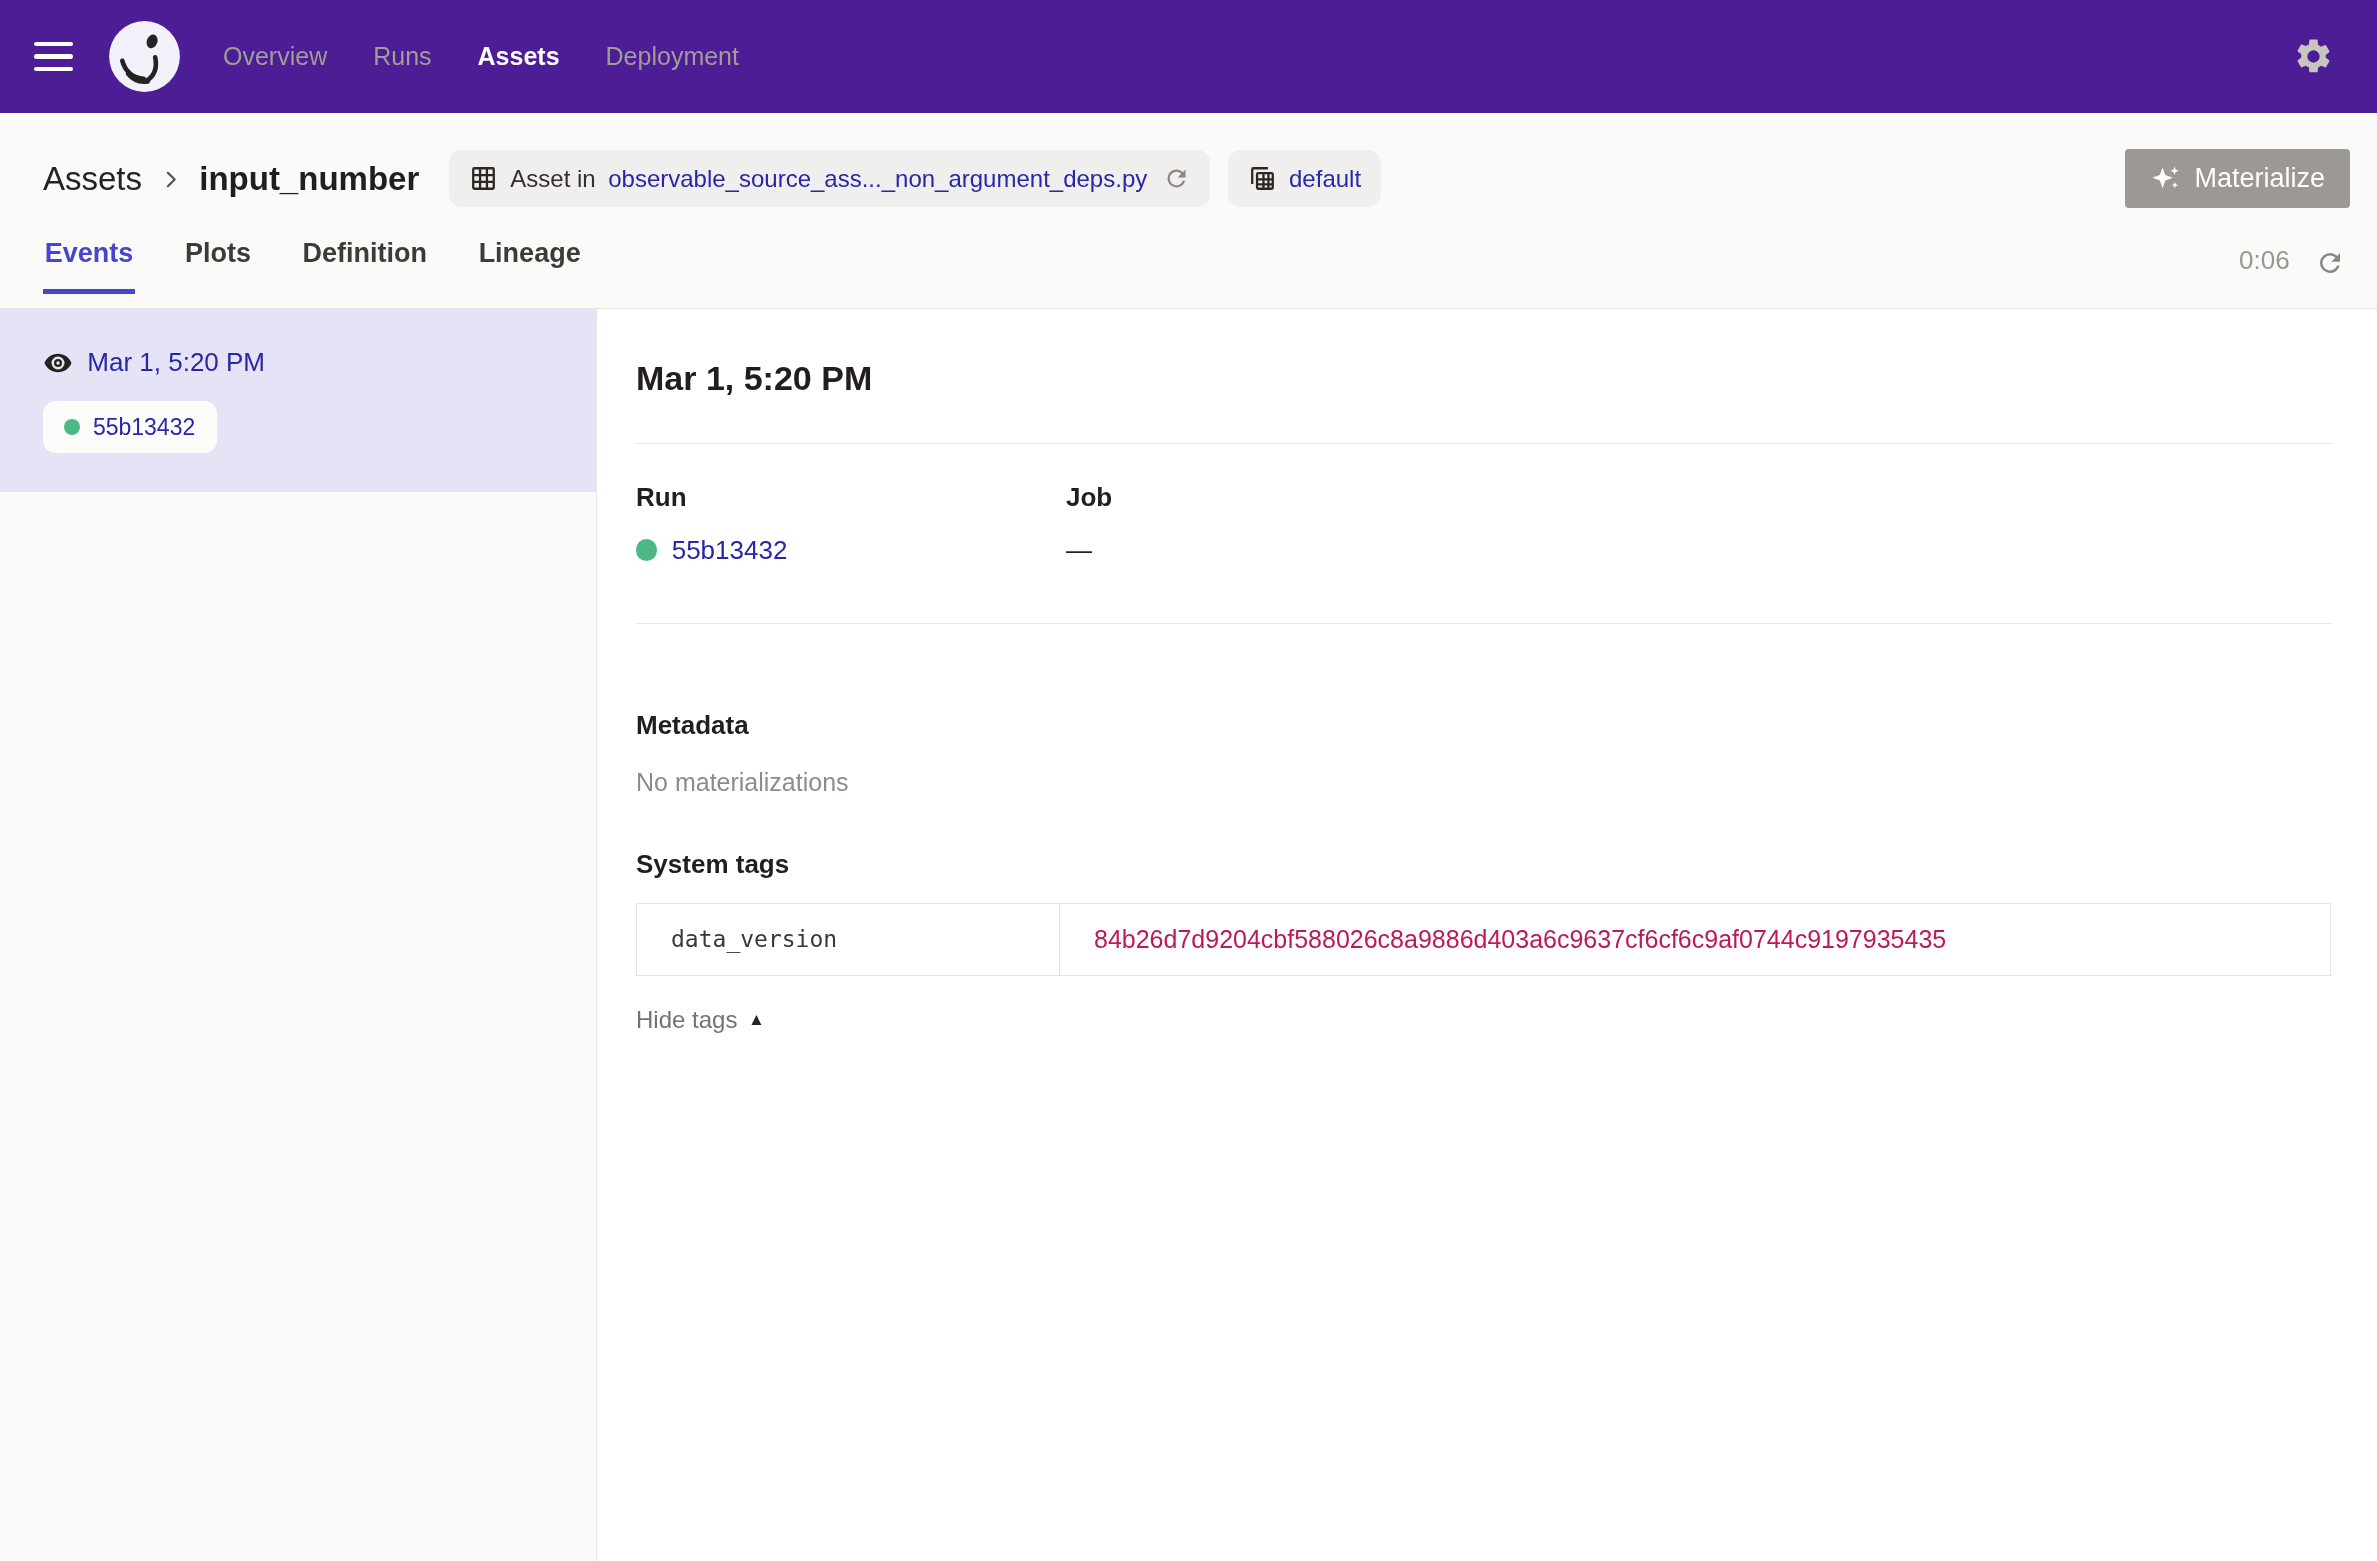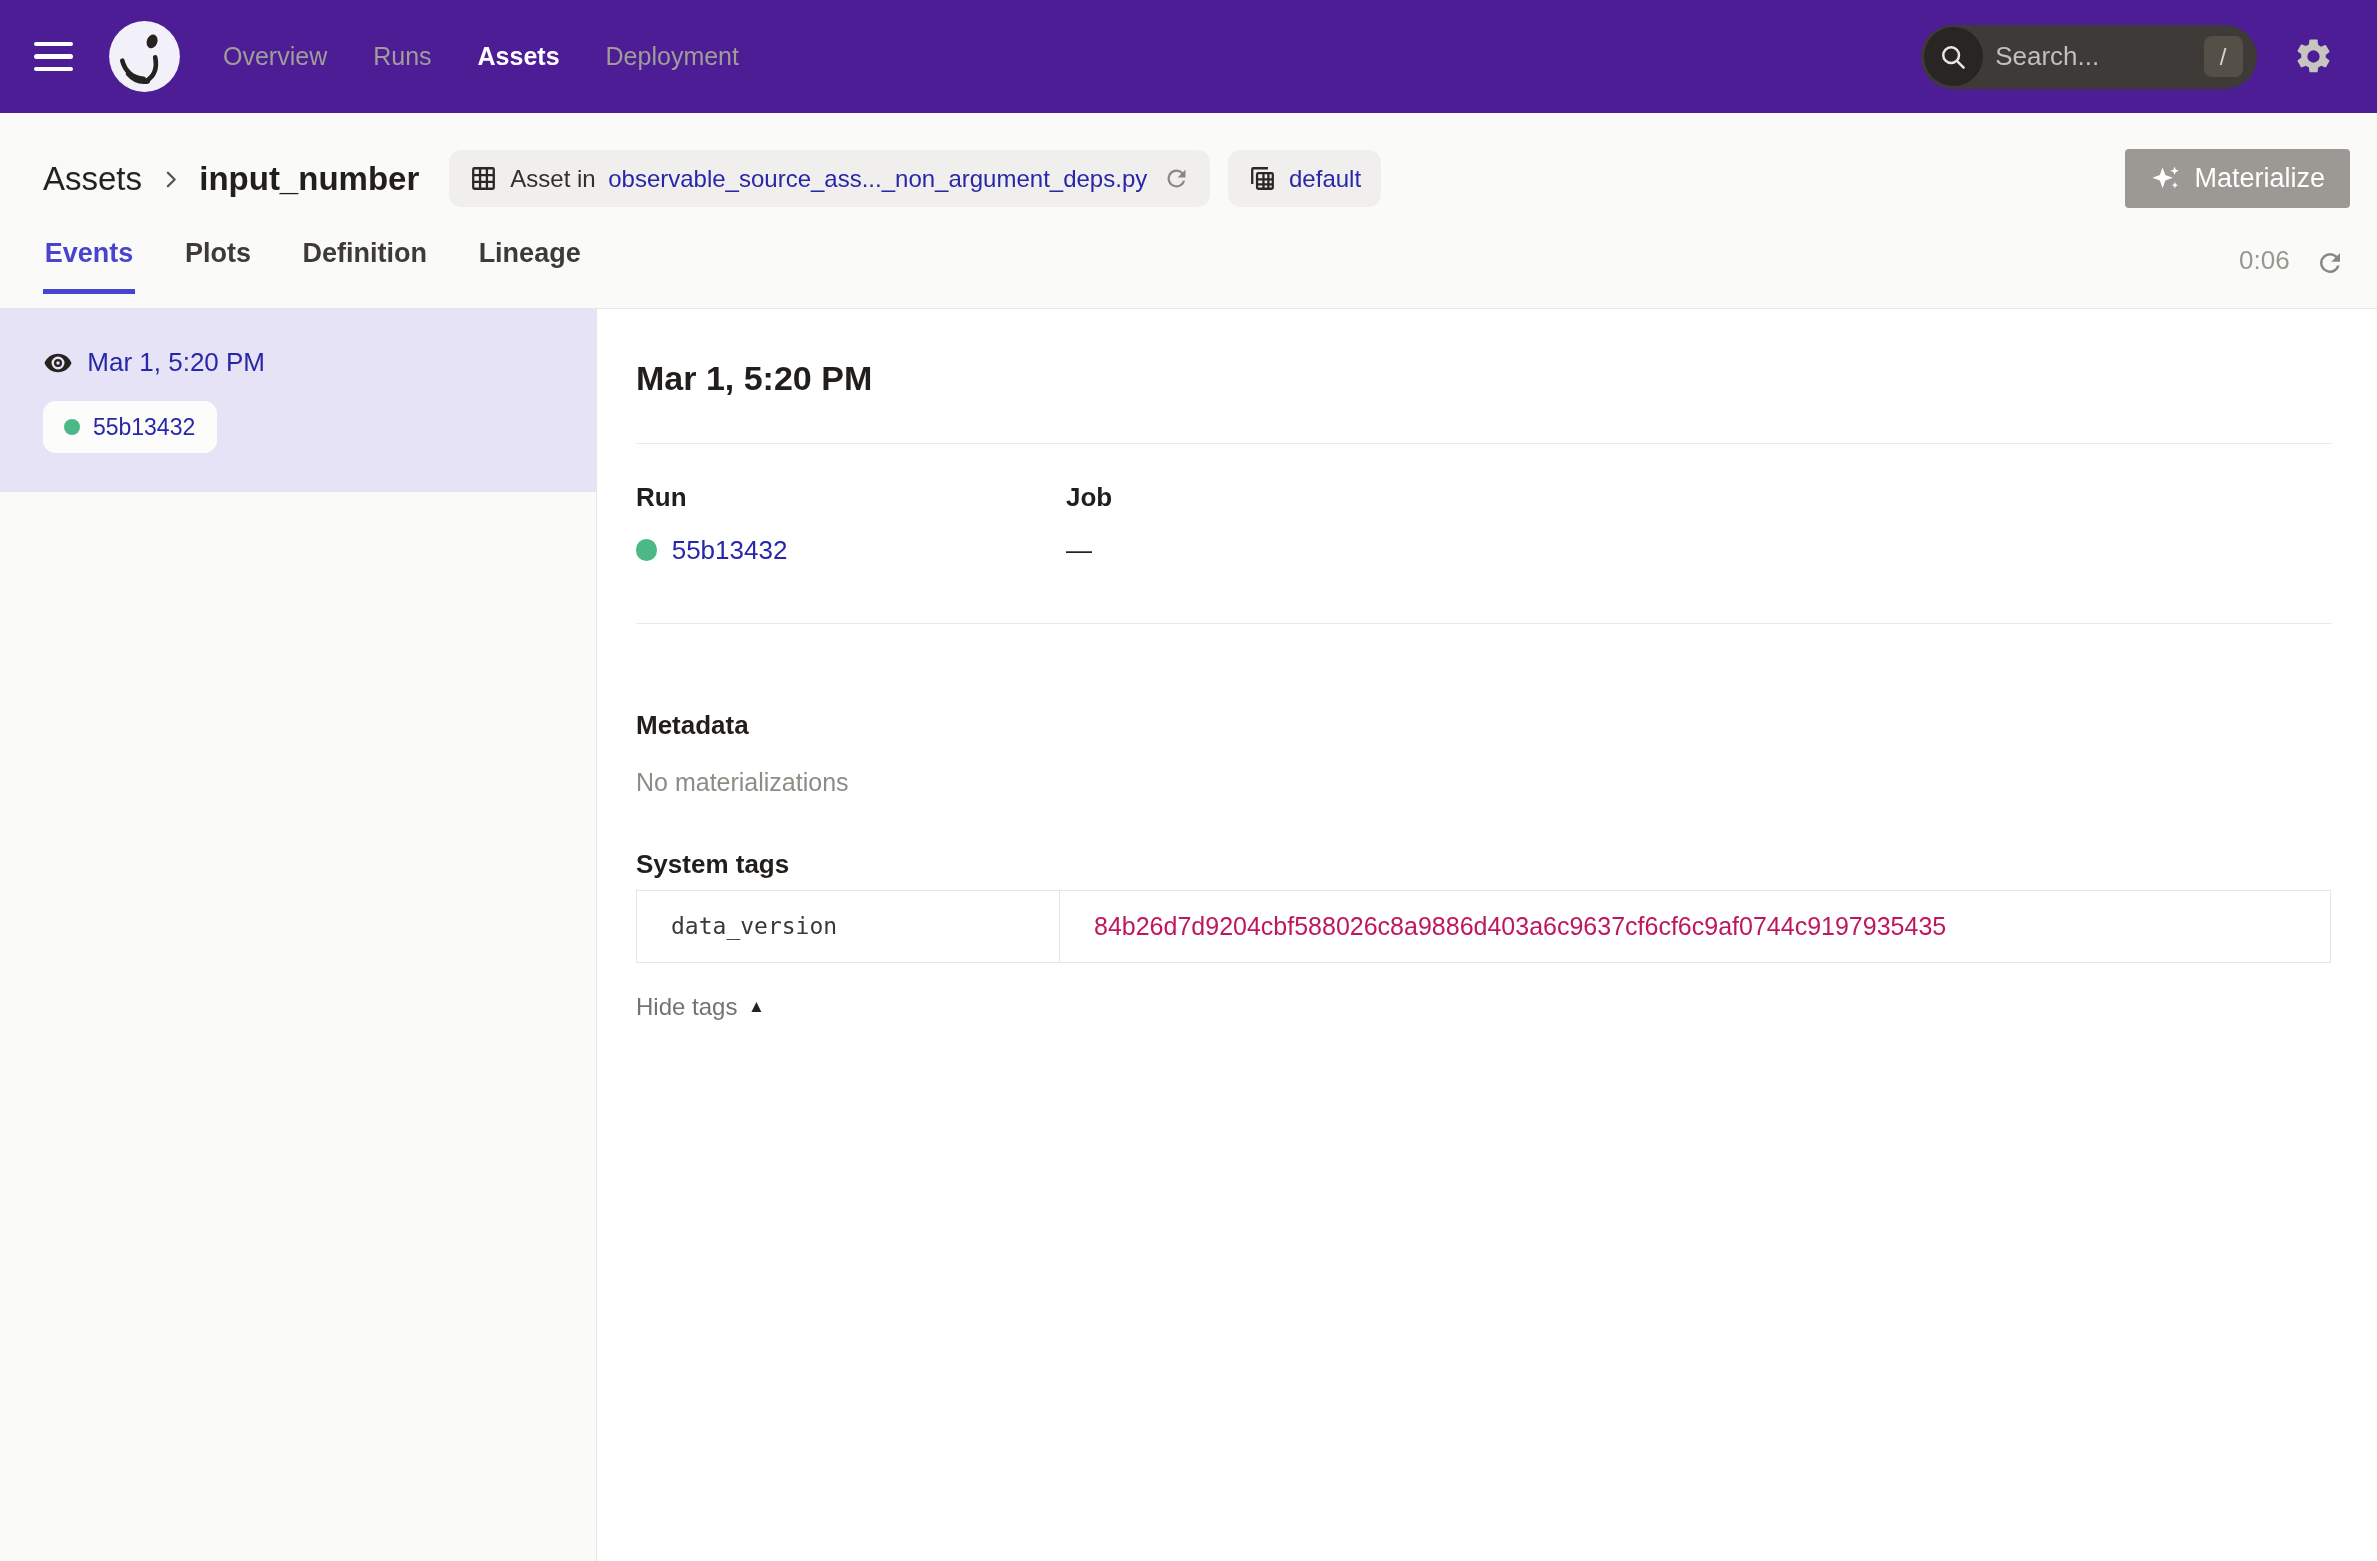--- a/index.html
+++ b/index.html
@@ -131,21 +131,21 @@
   .col-value .dot { width:21.4px; height:21.4px; border-radius:50%; background:#4CB886; }
   .run-link { color:#2727A8; cursor:pointer; }
   .job-dash { color:#26231F; }
 
   .section-heading { font-size:26px; font-weight:700; color:#211E1B; }
   .metadata-heading { margin-top:86px; }
   .metadata-empty { margin-top:27px; font-size:25px; color:#8F8C86; }
   .systags-heading { margin-top:52px; }
 
   .tags-table {
-    margin-top:10px; width:1695px; max-width:100%;
+    margin-top:23px; width:1695px; max-width:100%;
     border:1.8px solid #E7E5E3; border-collapse:collapse;
   }
   .tags-table td { border:1.8px solid #E7E5E3; }
   .tag-key {
     width:423px; padding:21.4px 18px 21.4px 34px;
     font-family:"DejaVu Sans Mono", "Liberation Mono", monospace;
     font-size:23px; color:#3B3833;
   }
   .tag-value { padding:21.4px 18px 21.4px 34px; font-size:25px; color:#be185d; }
 
@@ -173,30 +173,20 @@
       </g>
     </svg>
   </div>
   <nav class="topnav">
     <span class="nav-item">Overview</span>
     <span class="nav-item">Runs</span>
     <span class="nav-item active">Assets</span>
     <span class="nav-item">Deployment</span>
   </nav>
   <div class="spacer"></div>
-  <div class="searchbox">
-    <div class="search-circle">
-      <svg width="30" height="30" viewBox="0 0 24 24">
-        <circle cx="10.5" cy="10.5" r="6.3" fill="none" stroke="#E8E6E4" stroke-width="2"></circle>
-        <line x1="15.3" y1="15.3" x2="20.5" y2="20.5" stroke="#E8E6E4" stroke-width="2" stroke-linecap="round"></line>
-      </svg>
-    </div>
-    <input type="text" placeholder="Search..." style="">
-    <div class="kbd">/</div>
-  </div>
   <div class="gear">
     <svg width="41" height="41" viewBox="0 0 24 24" fill="currentColor">
       <path d="M19.14 12.94c.04-.31.06-.62.06-.94s-.02-.63-.06-.94l2.03-1.58a.5.5 0 0 0 .12-.64l-1.92-3.32a.5.5 0 0 0-.61-.22l-2.39.96a7.3 7.3 0 0 0-1.62-.94l-.36-2.54A.5.5 0 0 0 13.9 2h-3.8a.5.5 0 0 0-.49.42l-.36 2.54c-.59.24-1.13.56-1.62.94l-2.39-.96a.5.5 0 0 0-.61.22L2.71 8.48a.5.5 0 0 0 .12.64l2.03 1.58c-.04.31-.06.63-.06.94s.02.63.06.94l-2.03 1.58a.5.5 0 0 0-.12.64l1.92 3.32c.14.24.42.34.61.22l2.39-.96c.49.38 1.03.7 1.62.94l.36 2.54c.04.24.25.42.49.42h3.8c.24 0 .45-.18.49-.42l.36-2.54c.59-.24 1.13-.56 1.62-.94l2.39.96c.23.09.47 0 .61-.22l1.92-3.32a.5.5 0 0 0-.12-.64l-2.03-1.58zM12 15.6A3.6 3.6 0 1 1 15.6 12 3.6 3.6 0 0 1 12 15.6z"></path>
     </svg>
   </div>
 </div>
 
 <div class="header-row">
   <div class="breadcrumb">
     <span class="crumb-root">Assets</span>

